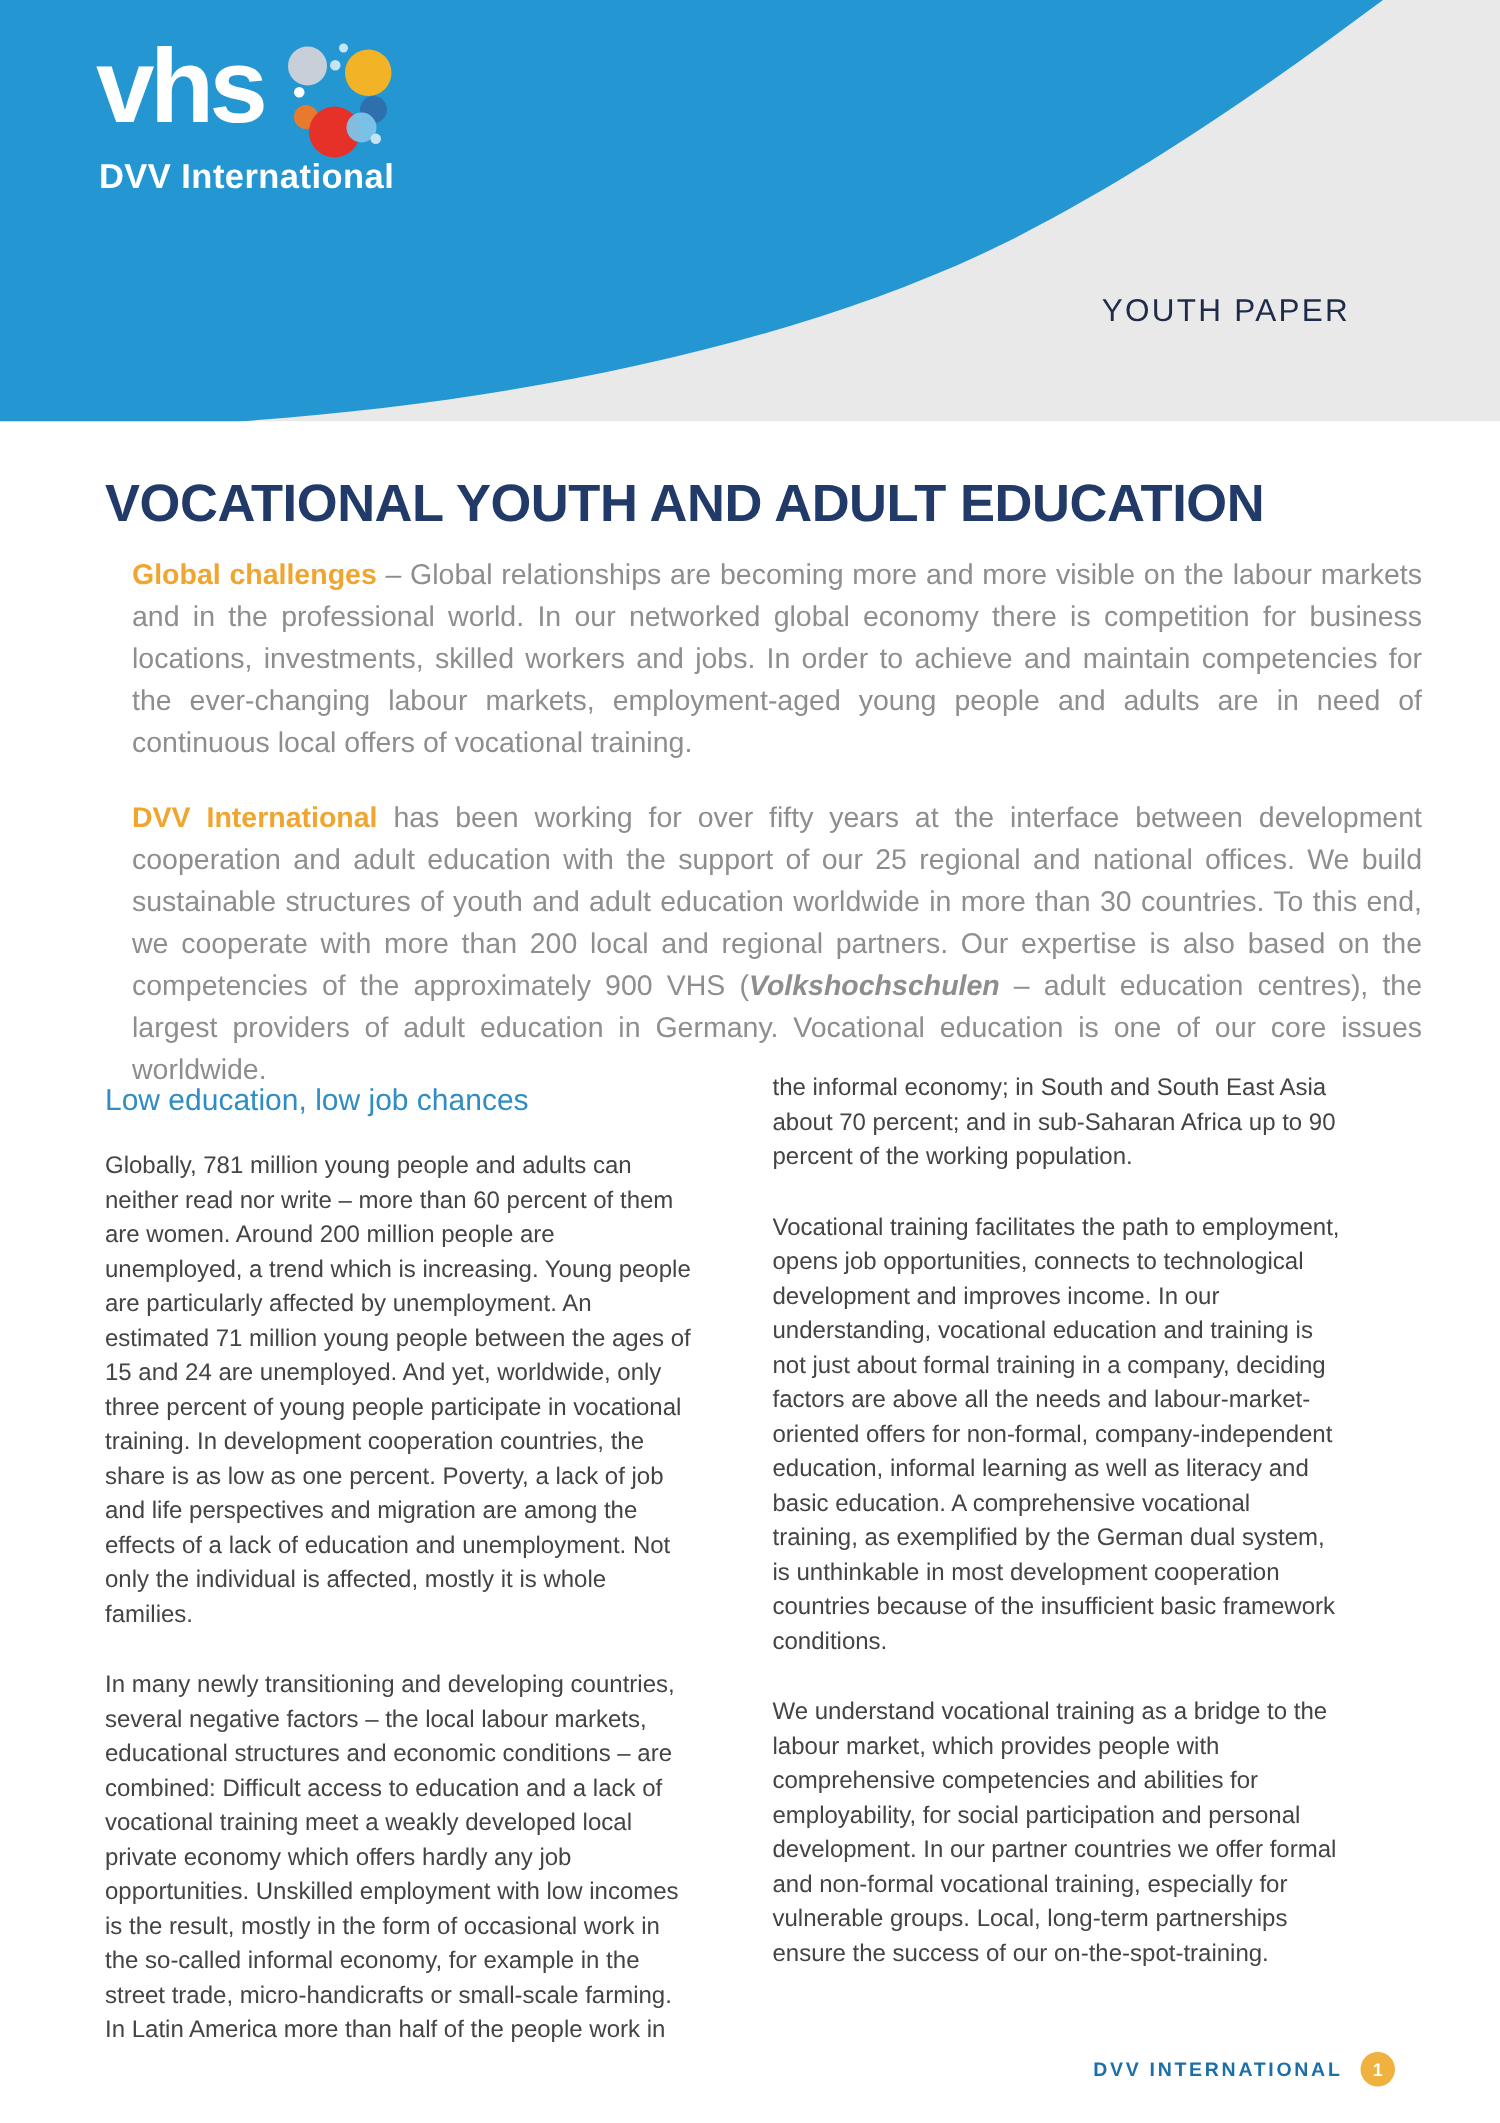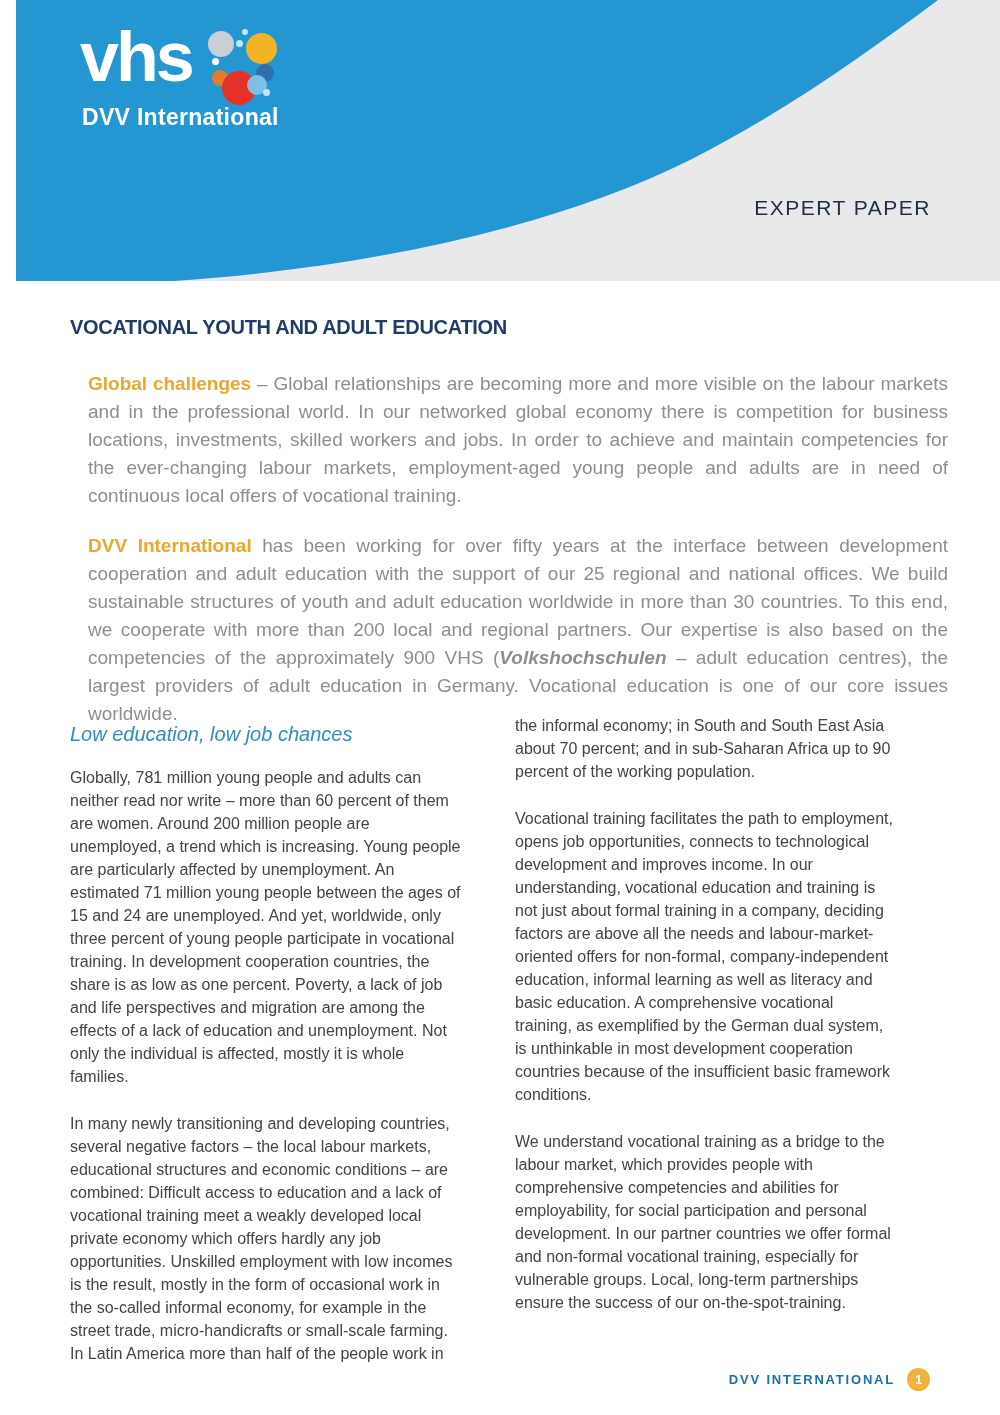--- a/index.html
+++ b/index.html
@@ -6,21 +6,21 @@
   body {
     width: 1000px; height: 1415px;
     background: #ffffff;
     font-family: "Liberation Sans", sans-serif;
     position: relative;
     overflow: hidden;
   }
   .page { position: absolute; inset: 0; width: 1000px; height: 1415px; background: #fff; }
 
   
-  .banner { position: absolute; top: 0; left: 16px; width: 970px; height: 281px; padding-left: 15px; }
+  .banner { position: absolute; top: 0; left: 0; width: 970px; height: 281px; }
   .banner svg { position: absolute; inset: 0; display: block; }
 
   .logo-text {
     position: absolute; left: 64px; top: 22px;
     font-size: 70px; font-weight: bold; line-height: 1;
     letter-spacing: -3px; color: #ffffff;
   }
   .dot { position: absolute; border-radius: 50%; }
   .dot-gray      { left: 192px; top: 31px;  width: 26px; height: 26px; background: var(--dot-gray, #C9CFD8); }
   .dot-pale-top  { left: 226px; top: 29px;  width: 6px;  height: 6px;  background: var(--dot-pale, #C5E4F4); }
@@ -45,21 +45,21 @@
 
   .badge {
     position: absolute; top: 196px; right: 70px;
     font-size: 21px; letter-spacing: 1.5px;
     color: var(--badge-navy, #1F2C49);
   }
 
   
   .title {
     position: absolute; left: 70px; top: 316px; margin: 0;
-    font-size: 20px; font-weight: bold; letter-spacing: -0.3px;
+    font-size: 35px; font-weight: bold; letter-spacing: -0.3px;
     color: var(--navy, #223A68);
   }
   .intro {
     position: absolute; left: 88px; top: 370px; width: 860px;
     font-size: 19px; line-height: 28px; text-align: justify;
     color: var(--intro-text, #8E8E8E);
   }
   .intro p { margin: 0 0 22px 0; }
   .lead { font-weight: bold; color: var(--orange, #F0A52F); }
   .intro em { font-style: italic; font-weight: bold; }
@@ -67,21 +67,21 @@
   .columns {
     position: absolute; left: 70px; top: 712px; width: 860px;
     display: flex; gap: 40px;
     font-size: 16px; line-height: 23px; color: var(--column-text, #444444);
   }
   .col-left  { width: 405px; }
   .col-right { width: 390px; }
   .columns p { margin: 0 12px 24px 0; }
   .col-heading {
     font-size: 20px; font-weight: normal; color: var(--heading-blue, #2F8DC4);
-    margin: 16px 0 20px 0; line-height: 24px; font-style: italic;
+    margin: 16px 0 20px 0; line-height: 24px;
   }
   .col-left .col-heading { margin-top: 10px; }
   .col-right .continuation { margin-top: 2px; }
 
   
   .footer {
     position: absolute; top: 1368px; right: 70px;
     display: flex; align-items: center; gap: 12px;
   }
   .footer-label {
@@ -115,21 +115,21 @@
     <span class="dot dot-pale-mid"></span>
     <span class="dot dot-orange"></span>
     <span class="dot dot-darkblue"></span>
     <span class="dot dot-red"></span>
     <span class="dot dot-lightblue"></span>
     <span class="dot dot-pale-right"></span>
 
     <div class="org-name">DVV International</div>
 
 
-    <div class="badge">EXPERT PAPER</div>
+    <div class="badge">YOUTH PAPER</div>
   </div>
 
   <h1 class="title">VOCATIONAL YOUTH AND ADULT EDUCATION</h1>
 
   <section class="intro">
     <p><span class="lead">Global challenges</span><span> – Global relationships are becoming more and more visible on the labour markets and in the professional world. In our networked global economy there is competition for business locations, investments, skilled workers and jobs. In order to achieve and maintain competencies for the ever-changing labour markets, employment-aged young people and adults are in need of continuous local offers of vocational training.</span></p>
     <p><span class="lead">DVV International</span><span> has been working for over fifty years at the interface between development cooperation and adult education with the support of our 25 regional and national offices. We build sustainable structures of youth and adult education worldwide in more than 30 countries. To this end, we cooperate with more than 200 local and regional partners. Our expertise is also based on the competencies of the approximately 900 VHS (</span><em>Volkshochschulen</em><span> – adult education centres), the largest providers of adult education in Germany. Vocational education is one of our core issues worldwide.</span></p>
   </section>
 
   <section class="columns">

